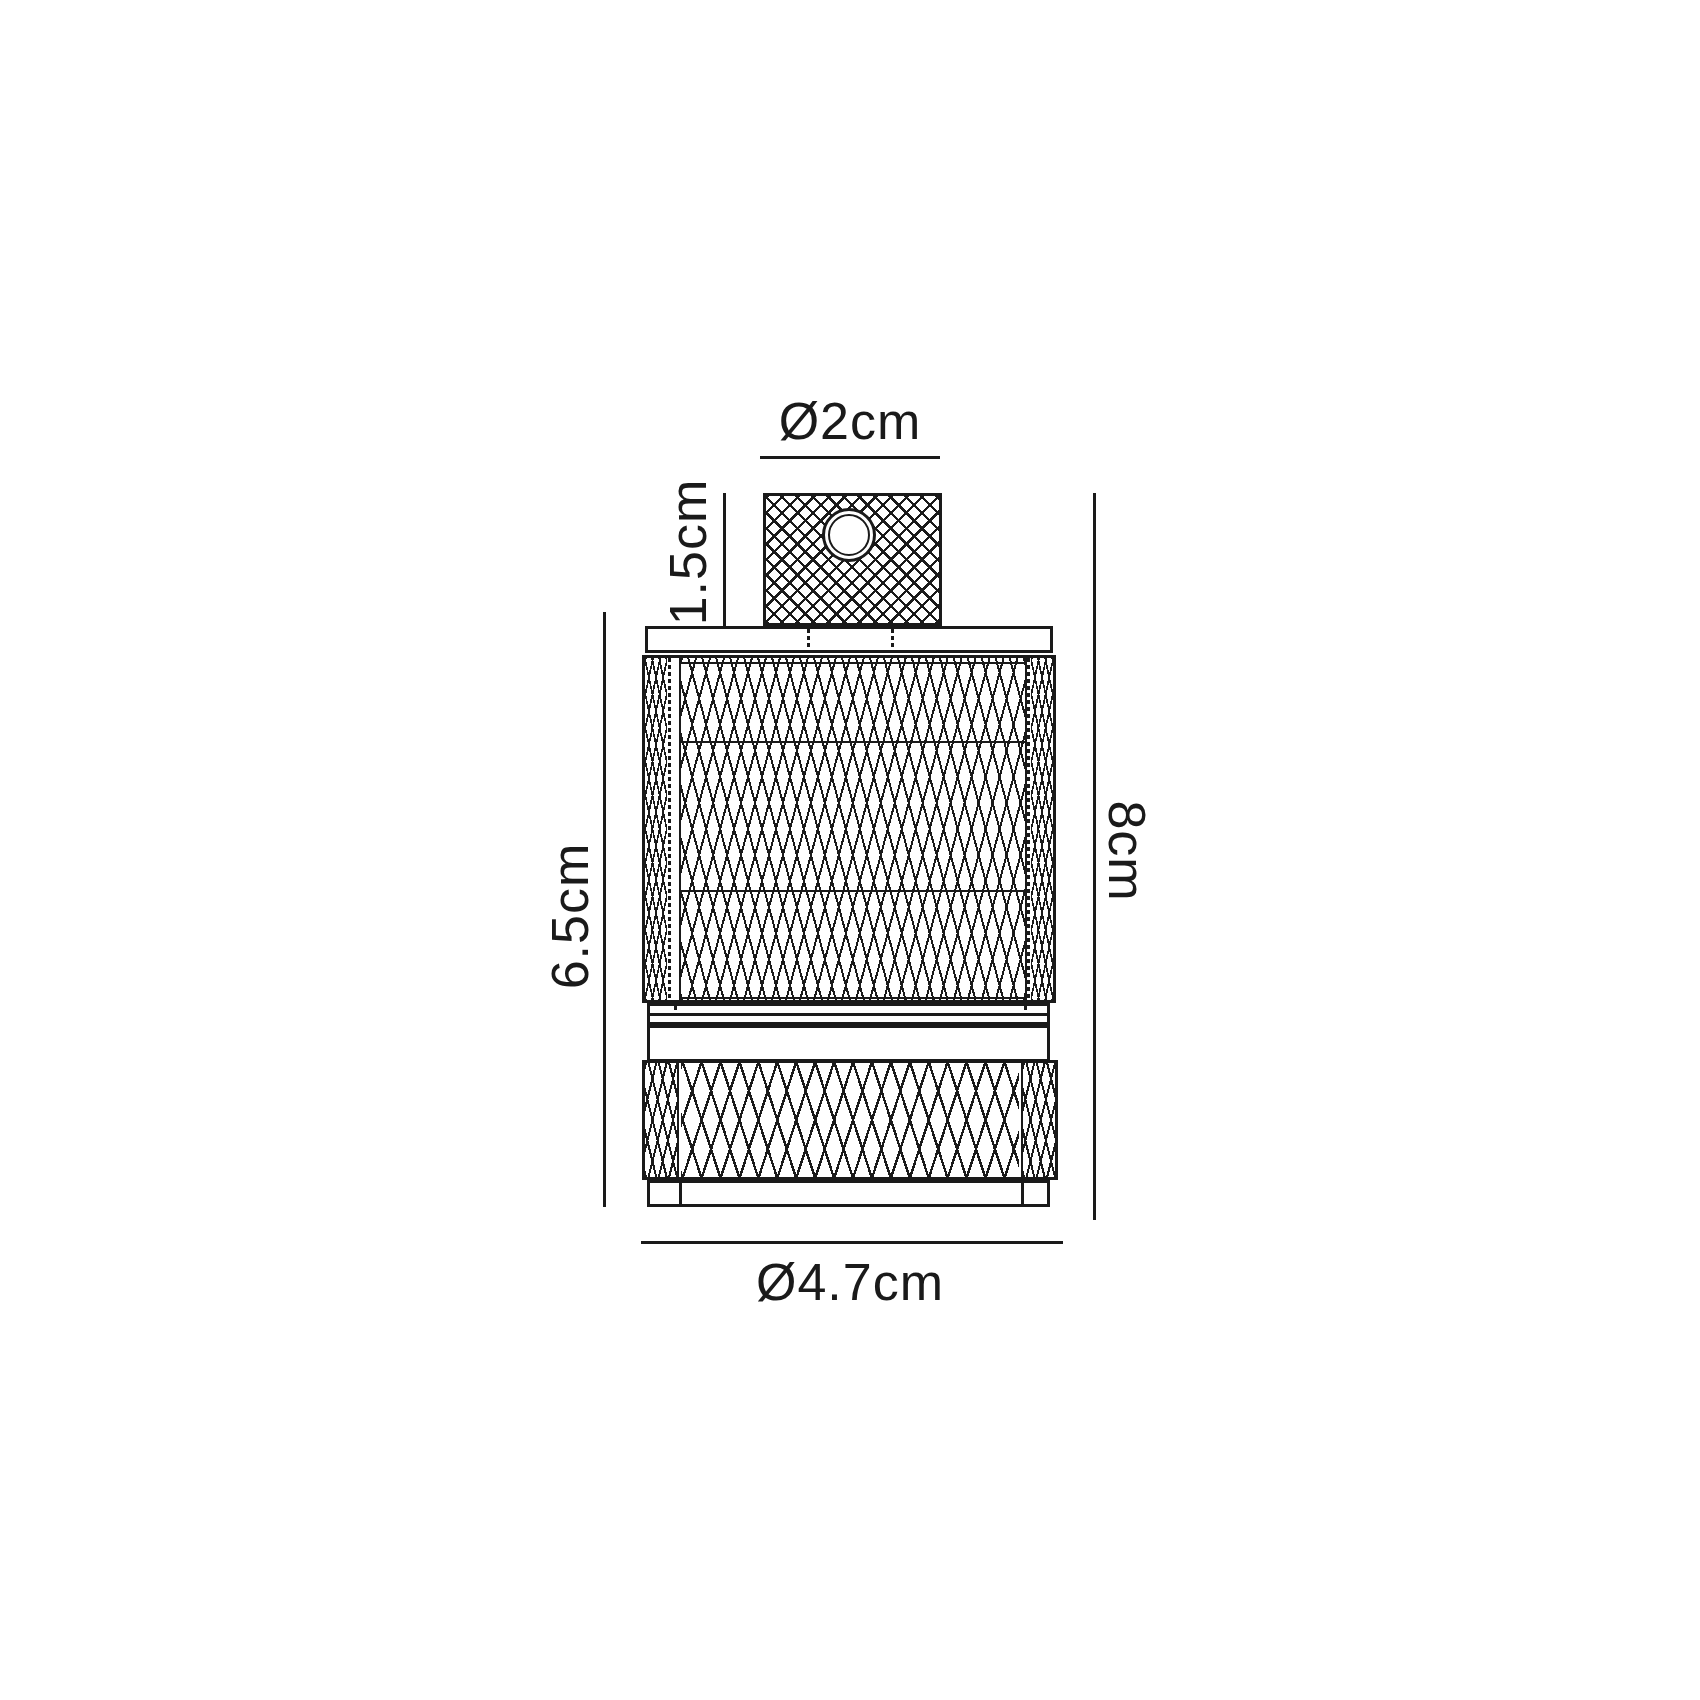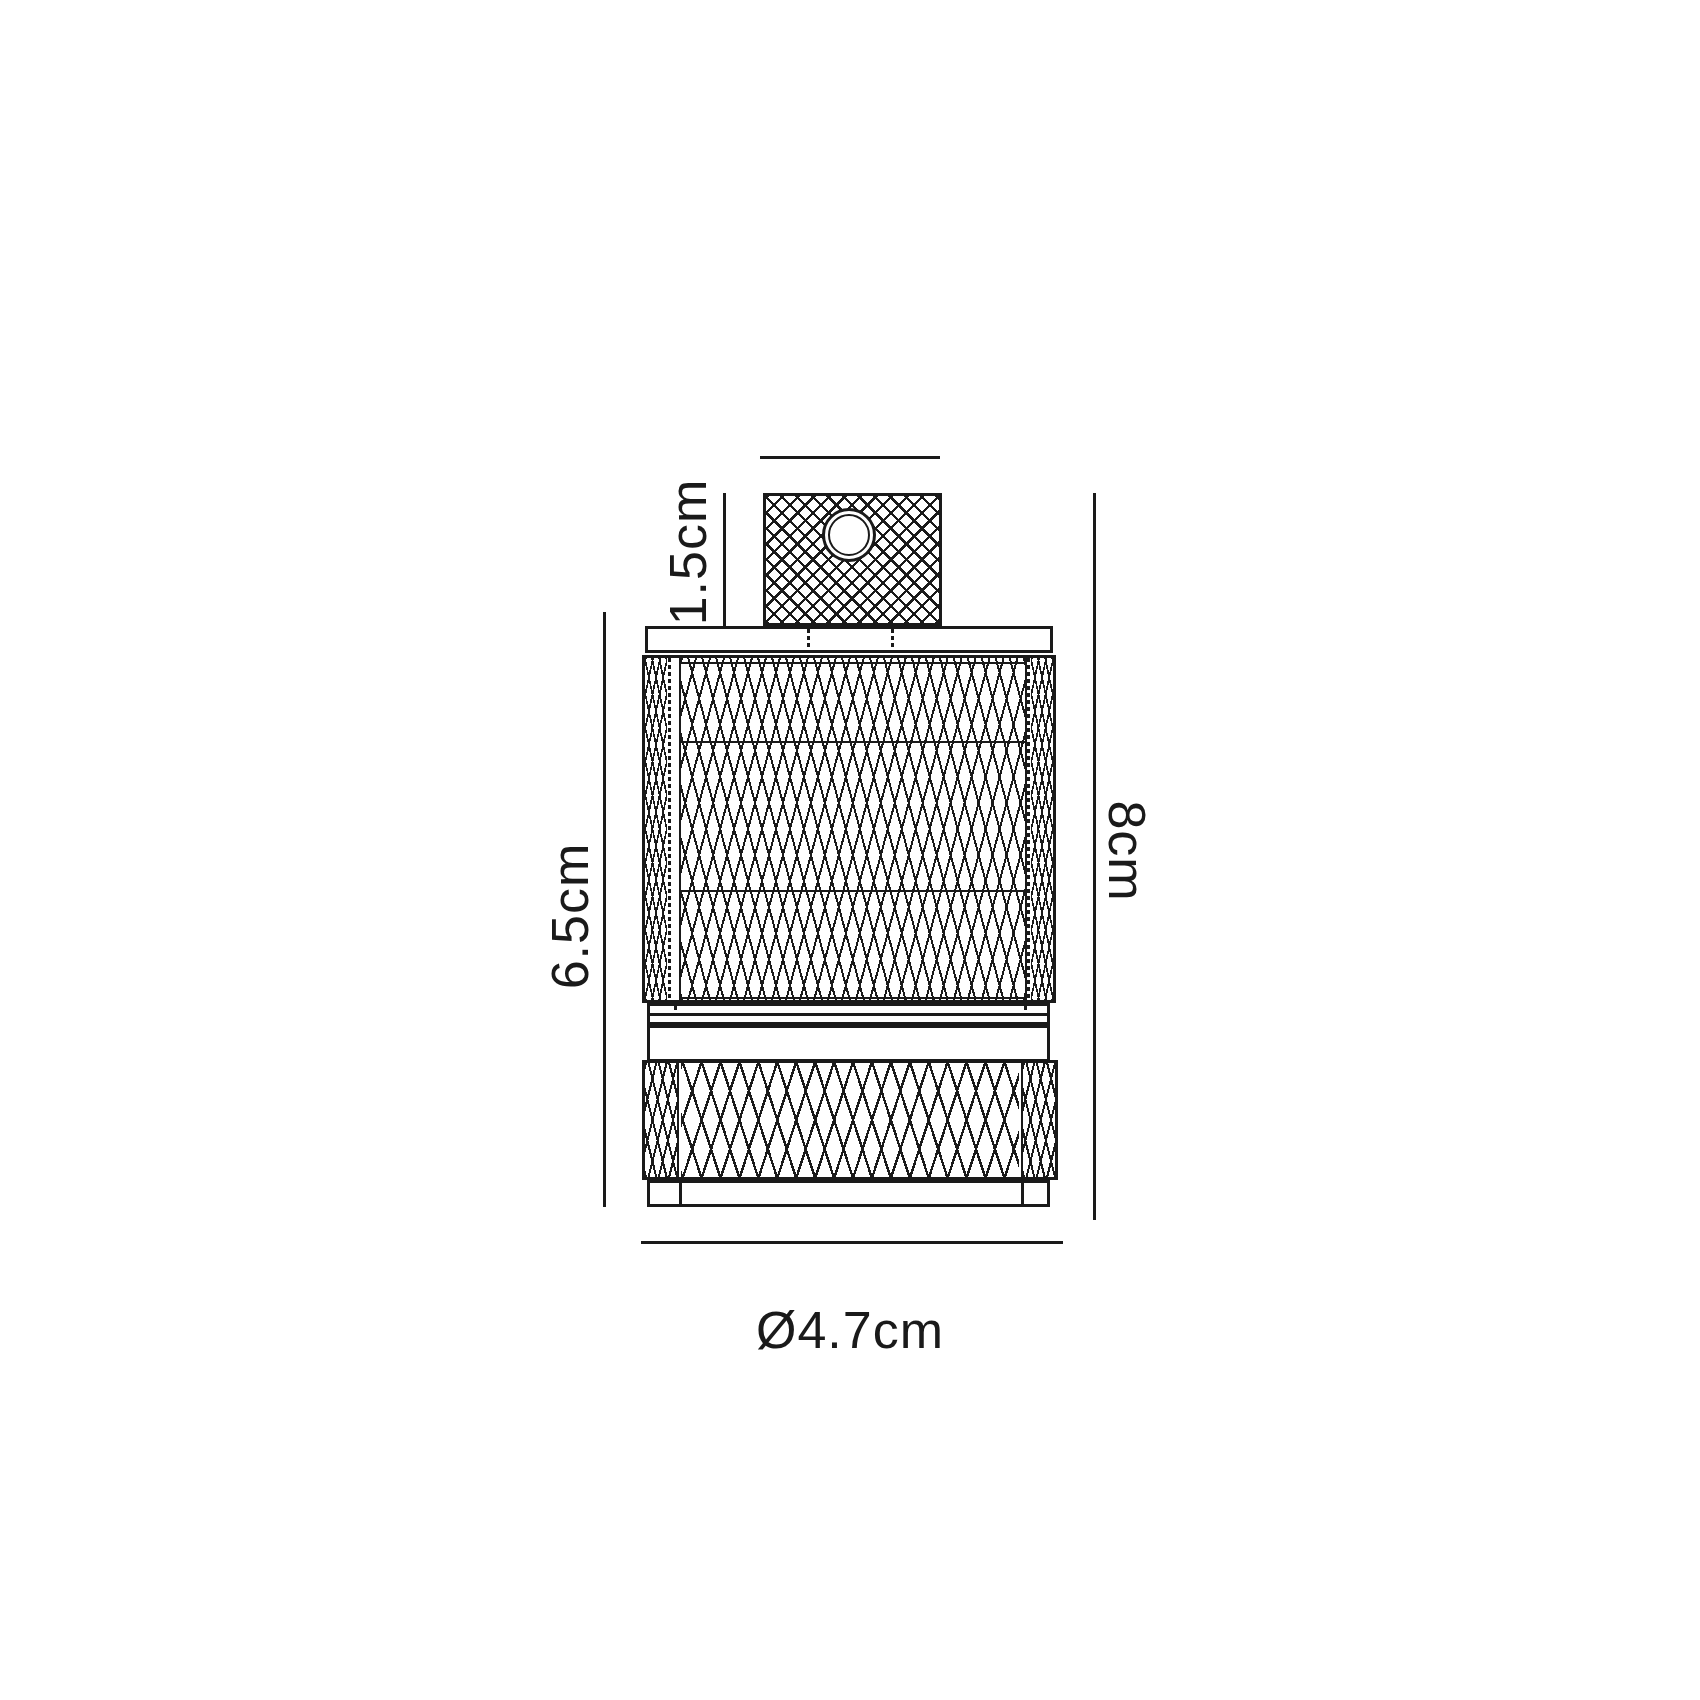--- a/index.html
+++ b/index.html
@@ -90,20 +90,21 @@
     border-radius: 50%;
     background: #ffffff;
     border: 3px solid #1a1a1a;
   }
 </style>
 </head>
 <body>
 
 <div class="canvas">
 
+  <div class="dim-label" style="left:700px; top:391px; width:300px; height:60px;">Ø2cm</div>
   <div class="dim-line-h" style="left:760px; top:456px; width:180px;"></div>
 
   <div class="dim-label rot-ccw" style="left:568px; top:522px; width:240px; height:60px;">1.5cm</div>
   <div class="dim-line-v" style="left:723px; top:493px; height:134px;"></div>
 
   <div class="dim-label rot-ccw" style="left:450px; top:886px; width:240px; height:60px;">6.5cm</div>
   <div class="dim-line-v" style="left:603px; top:612px; height:595px;"></div>
 
   <div class="dim-label rot-cw" style="left:1007px; top:821px; width:240px; height:60px;">8cm</div>
   <div class="dim-line-v" style="left:1093px; top:493px; height:727px;"></div>
@@ -146,15 +147,15 @@
     <div class="abs mesh-band" style="left:36px; right:36px; top:0; bottom:0;"></div>
     <div class="abs mesh-band-edge" style="right:0; top:0; bottom:0; width:34px; border-left:2px solid #1a1a1a;"></div>
   </div>
 
   <div class="part" style="left:647px; top:1180px; width:403px; height:27px;">
     <div class="vline" style="left:29px;"></div>
     <div class="vline" style="left:371px;"></div>
   </div>
 
   <div class="dim-line-h" style="left:641px; top:1241px; width:422px;"></div>
-  <div class="dim-label" style="left:700px; top:1300px; width:300px; height:60px;">Ø4.7cm</div>
+  <div class="dim-label" style="left:700px; top:1252px; width:300px; height:60px;">Ø4.7cm</div>
 
 </div>
 
 </body></html>

